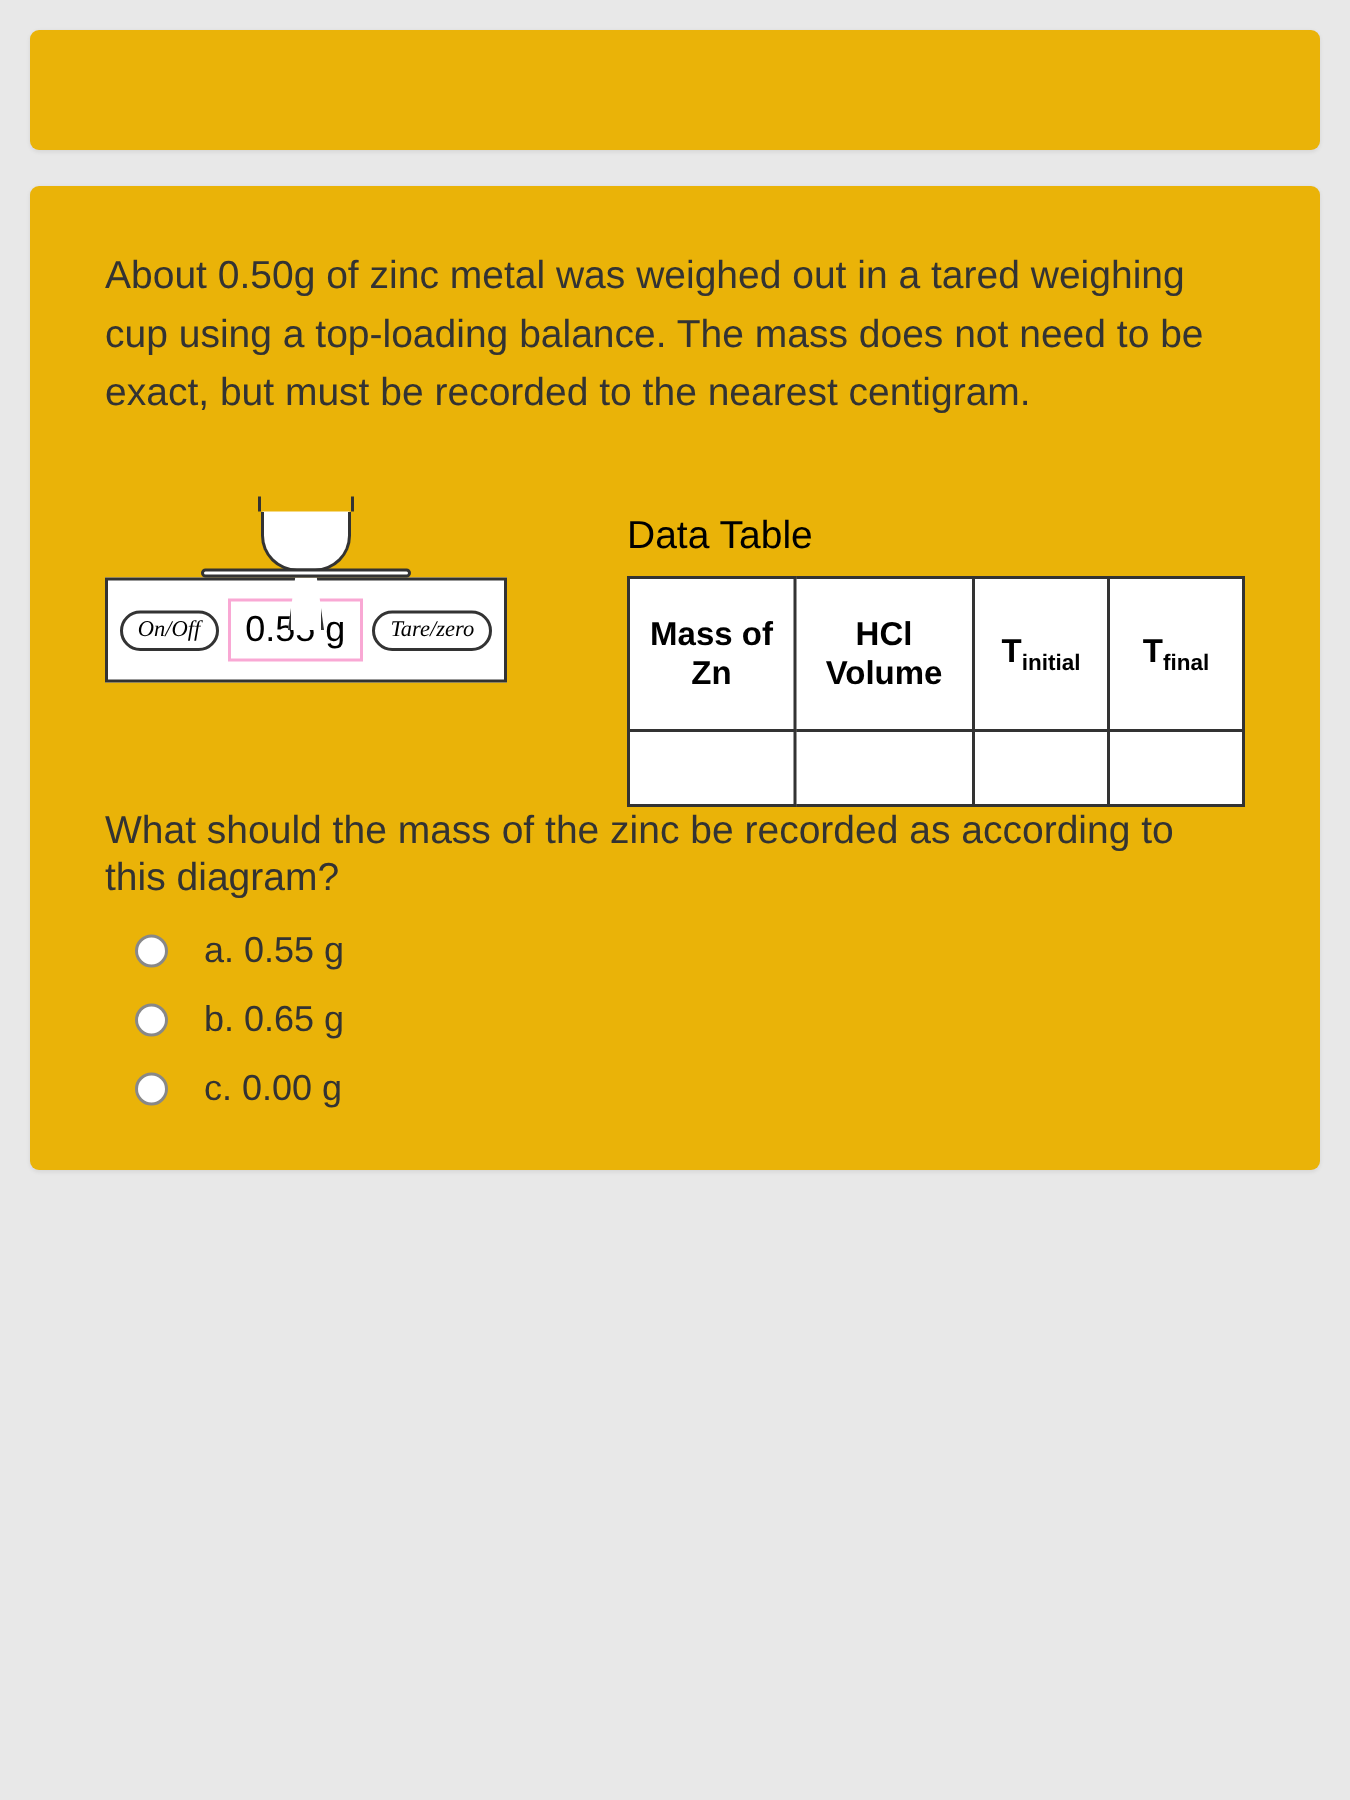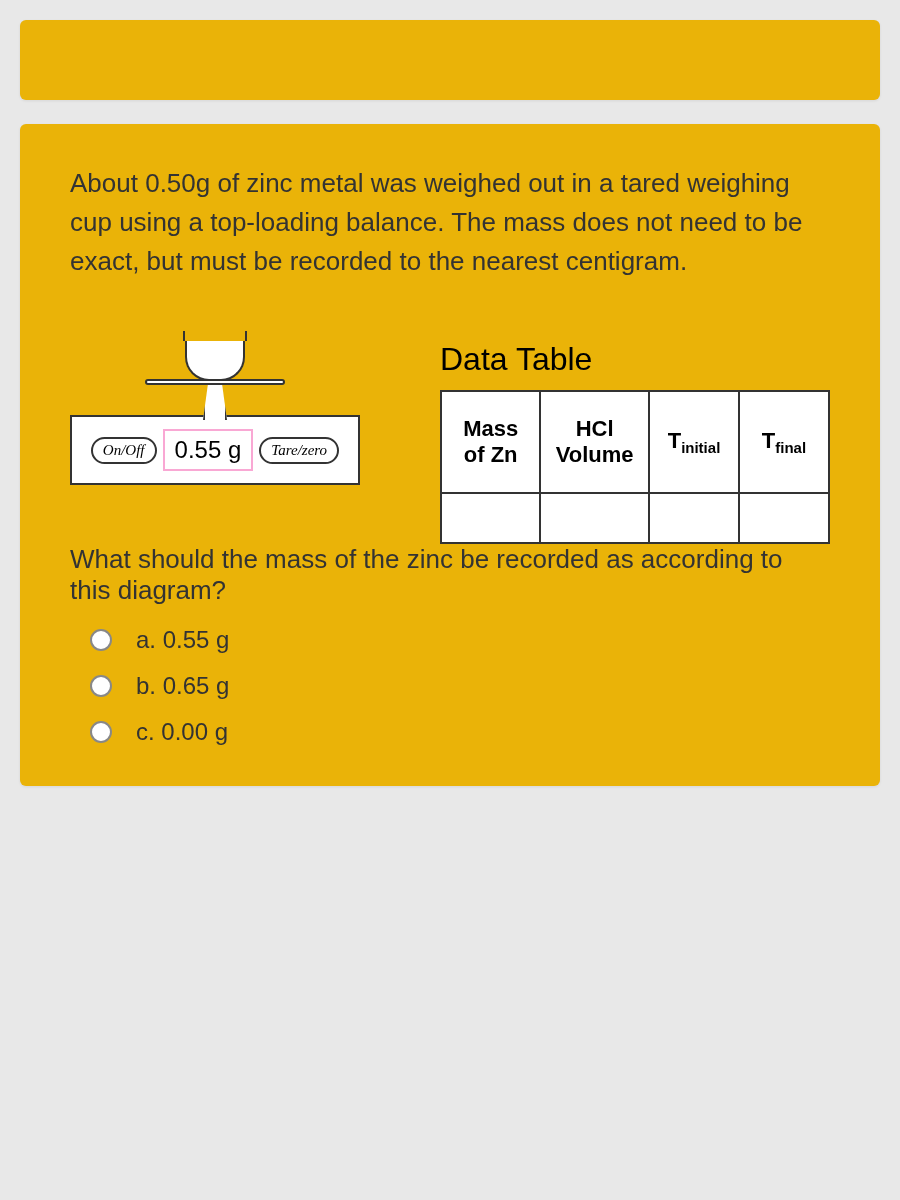--- a/index.html
+++ b/index.html
@@ -72,25 +72,24 @@
       top: 4px;
       width: 20px;
       height: 35px;
       border-left: 2px solid #333;
       border-right: 2px solid #333;
       transform: translateX(-50%);
       clip-path: polygon(20% 0, 80% 0, 100% 100%, 0 100%);
       background: #fff;
     }
     .balance-body {
-      width: 290px;
+      width: 268px;
       height: 70px;
       background: #fff;
       border: 2px solid #333;
-      margin-top: 30px;
       display: flex;
       align-items: center;
       justify-content: center;
       gap: 6px;
       padding: 0 6px;
     }
     .pill-btn {
       border: 2px solid #333;
       border-radius: 50px;
       padding: 3px 10px;
@@ -107,21 +106,21 @@
       font-family: Arial, sans-serif;
       background: #fff;
       white-space: nowrap;
       min-width: 80px;
       text-align: right;
     }
     .data-table-wrap {
       flex: 1;
     }
     .data-title {
-      font-size: 32px;
+      font-size: 26px;
       margin-bottom: 12px;
     }
     table.data {
       border-collapse: collapse;
       font-size: 22px;
     }
     table.data th, table.data td {
       border: 2px solid #333;
       padding: 24px 10px;
       background: #fff;

